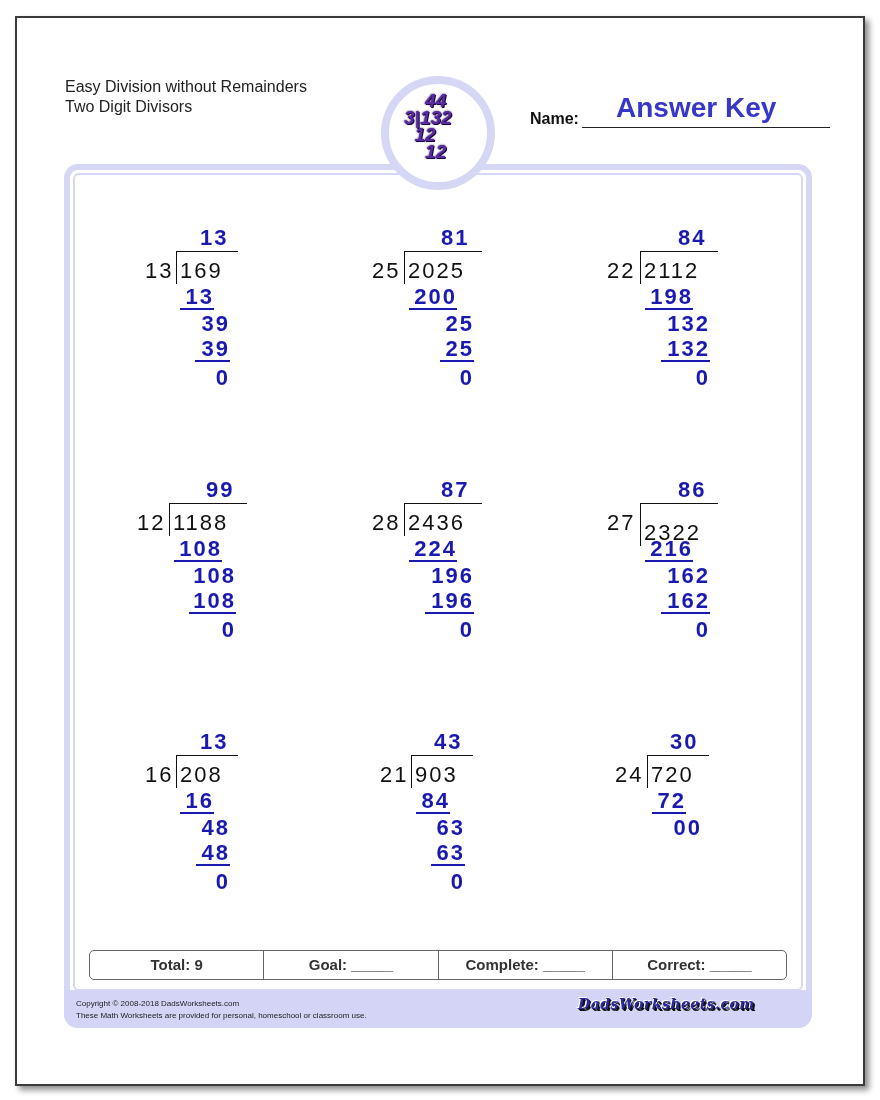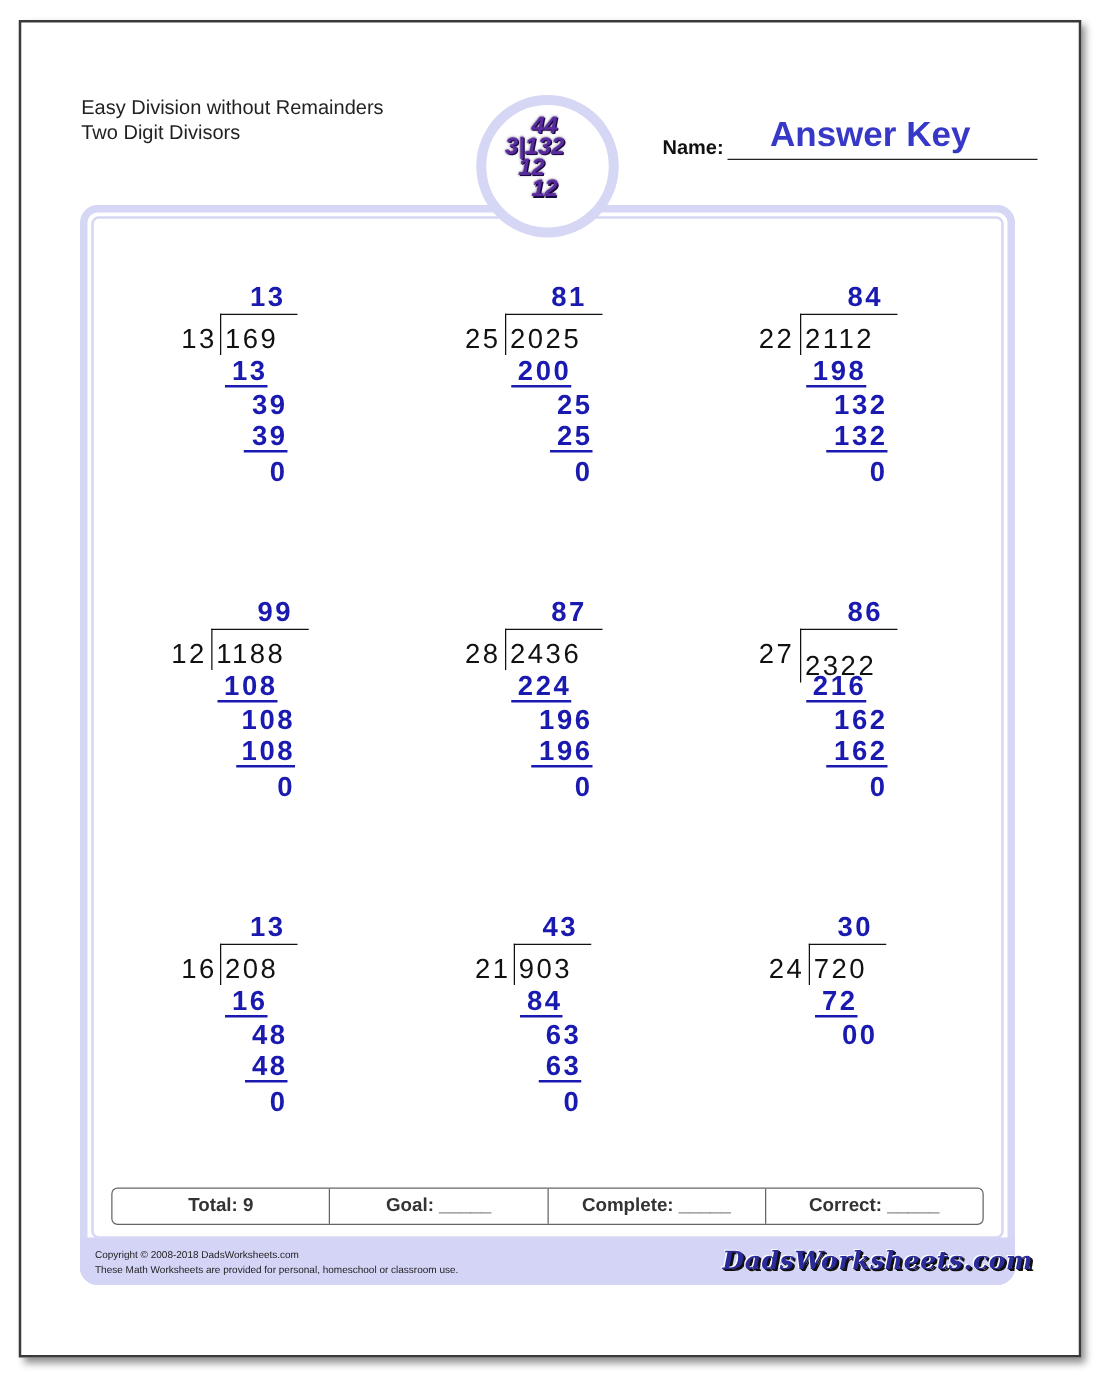--- a/index.html
+++ b/index.html
@@ -73,21 +73,21 @@
   .stats .cell {
     flex: 1; text-align: center; font-weight: bold; font-size: 15px; color: #333; line-height: 28px;
     border-right: 1.5px solid #666;
   }
   .stats .cell:last-child { border-right: none; }
   .copyright {
     position: absolute; left: 76px; top: 998px; font-size: 8px; line-height: 12px; color: #222;
   }
   .brand {
     position: absolute; left: 578px; top: 996px; font-family: "DejaVu Serif", serif; font-style: italic; font-weight: bold;
-    font-size: 20px; color: #2a2a9a; letter-spacing: 0.5px;
+    font-size: 14px; color: #2a2a9a; letter-spacing: 0.5px;
     text-shadow: -1px -1px 0 #fff, 1px 1px 0 #111, 2px 2px 0 #111;
   }
 </style>
 </head>
 <body>
 
 <div class="page"></div>
 
 <div class="hdr-text">
   <div>Easy Division without Remainders</div>

